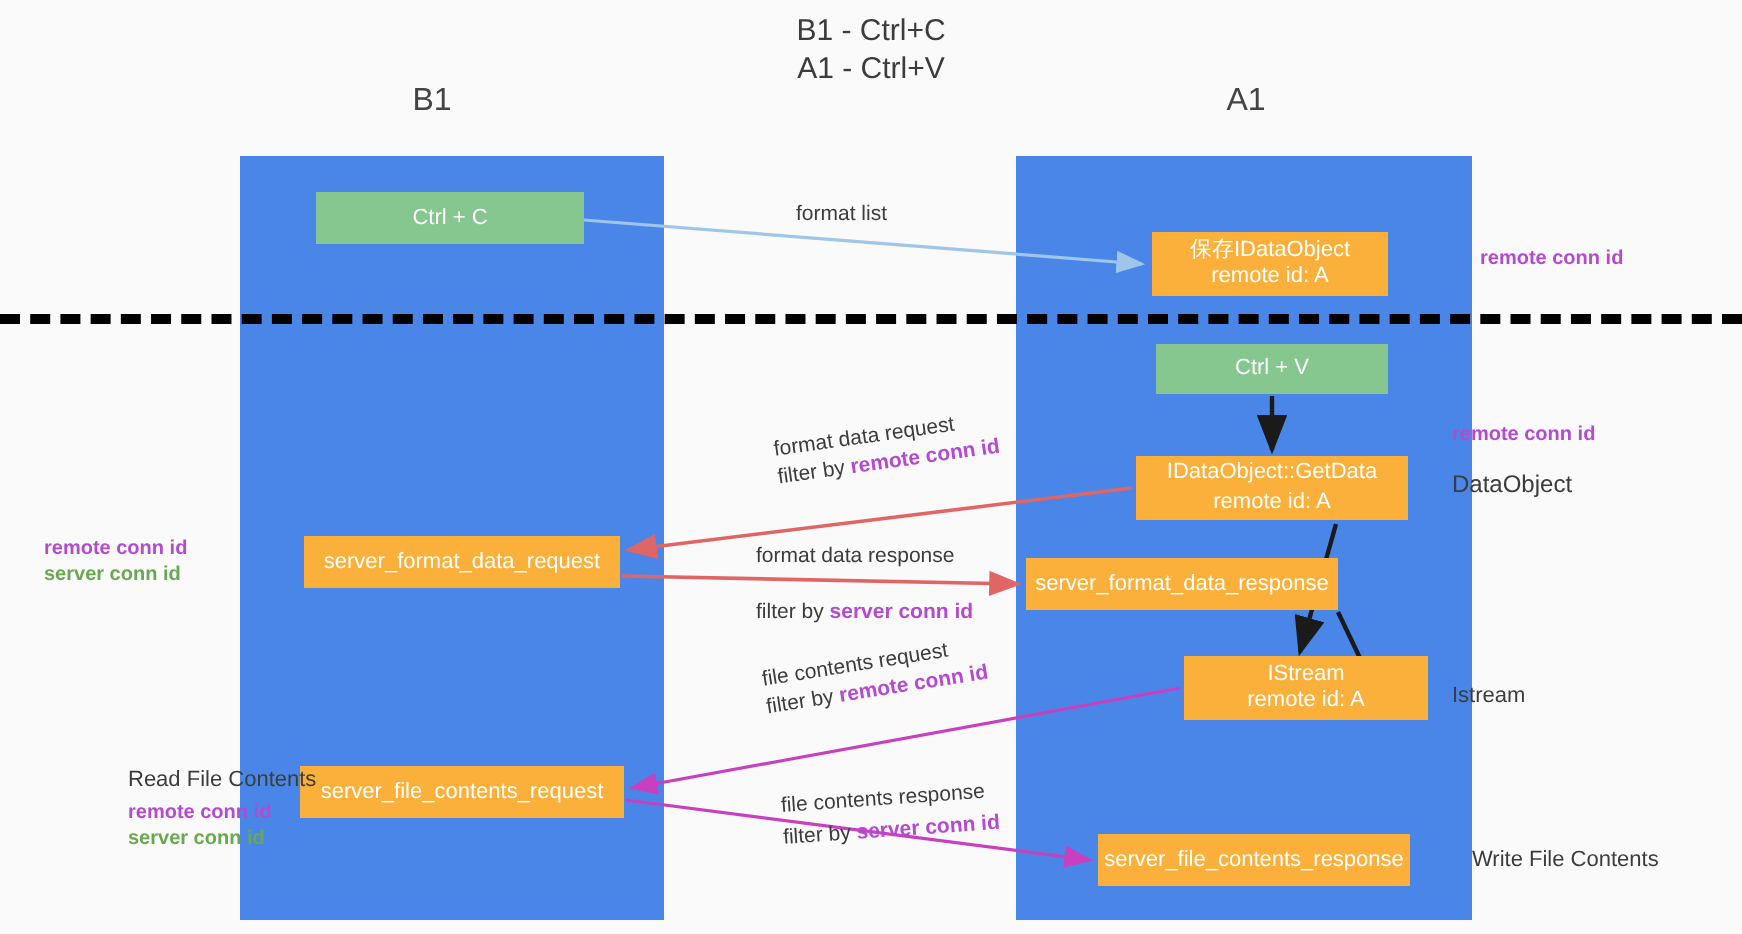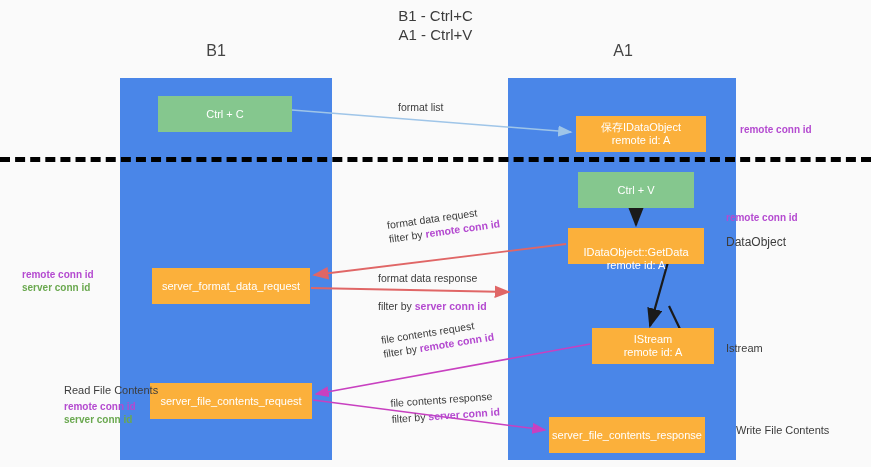--- a/index.html
+++ b/index.html
@@ -38,28 +38,28 @@
     border-top:5px dashed #000;
   }
 
   
   .box{
     box-sizing:border-box;
     display:flex;flex-direction:column;
     align-items:center;justify-content:center;
     color:#fff;font-size:11px;line-height:13px;
     text-align:center;
-    padding:18px 4px;
+    padding:2px 4px;
   }
   .box.green{background:#85c78e;}
   .box.orange{background:#fbb03b;}
   .box-sub{font-size:11px;line-height:13px;}
 
   #box-ctrlc{left:158px;top:96px;width:134px;height:26px;}
-  #box-save-ido{left:576px;top:116px;width:130px;height:32px;}
+  #box-save-ido{left:576px;top:116px;width:118px;height:32px;}
   #box-ctrlv{left:578px;top:172px;width:116px;height:25px;}
   #box-getdata{left:568px;top:228px;width:136px;height:32px;justify-content:space-between;}
   #box-sfdreq{left:152px;top:268px;width:158px;height:26px;}
   #box-sfdresp{left:513px;top:279px;width:156px;height:26px;}
   #box-istream{left:592px;top:328px;width:122px;height:32px;}
   #box-sfcreq{left:150px;top:383px;width:162px;height:26px;}
   #box-sfcresp{left:549px;top:417px;width:156px;height:26px;}
 
   
   .side-label{font-size:10px;line-height:13px;}
@@ -161,20 +161,23 @@
 
   <div class="abs box orange" id="box-getdata">
     <span>IDataObject::GetData</span>
     <span class="box-sub">remote id: A</span>
   </div>
 
   <div class="abs box orange" id="box-sfdreq">
     <span>server_format_data_request</span>
   </div>
 
+  <div class="abs box orange" id="box-sfdresp">
+    <span>server_format_data_response</span>
+  </div>
 
   <div class="abs box orange" id="box-istream">
     <span>IStream</span>
     <span class="box-sub">remote id: A</span>
   </div>
 
   <div class="abs box orange" id="box-sfcresp">
     <span>server_file_contents_response</span>
   </div>
 

